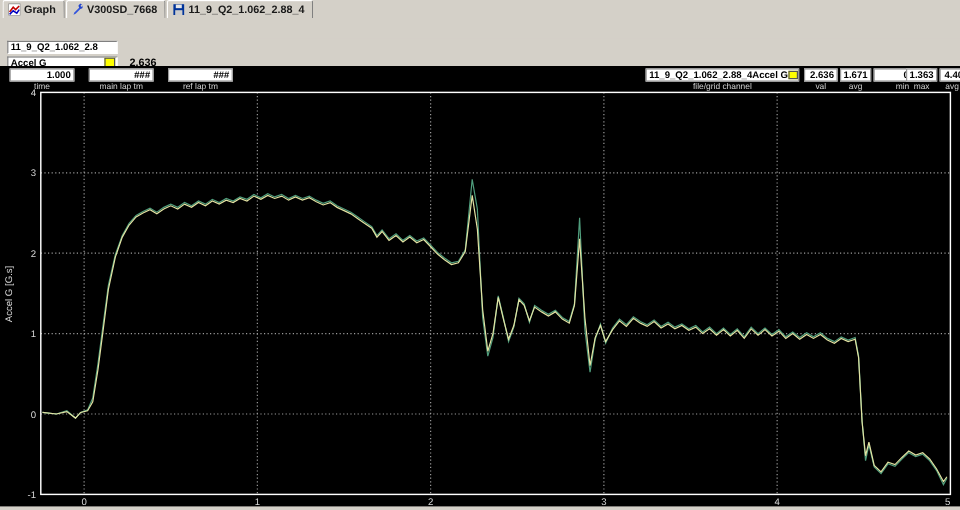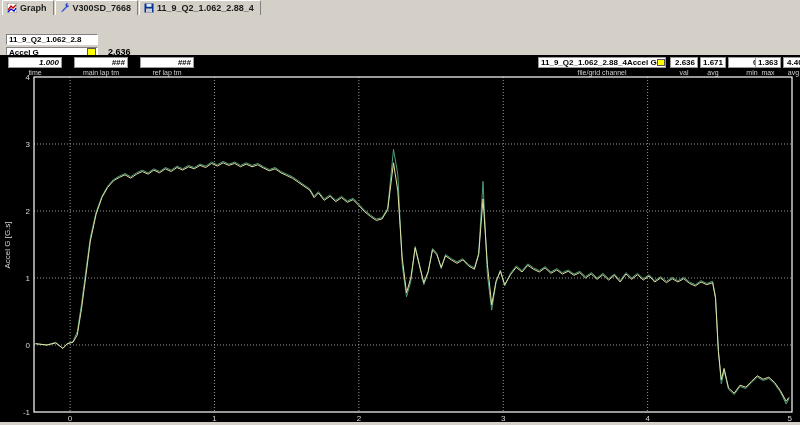--- a/index.html
+++ b/index.html
@@ -99,21 +99,21 @@
       <span>Accel G</span>
       <span class="chip" style="background: rgb(255, 255, 0);"></span>
     </div>
     <span class="legend-val">2.636</span>
   </div>
 </div>
 
 <div class="blackpanel">
 
   <div class="field" style="left:8px;">
-    <div class="fbox" style="width:54px;font-style:italic;">1.000</div>
+    <div class="fbox" style="width:54px;">1.000</div>
     <div class="flabel">time</div>
   </div>
   <div class="field" style="left:74px;">
     <div class="fbox" style="width:54px;font-style:italic;">###</div>
     <div class="flabel">main lap tm</div>
   </div>
   <div class="field" style="left:140px;">
     <div class="fbox" style="width:54px;font-style:italic;">###</div>
     <div class="flabel">ref lap tm</div>
   </div>

